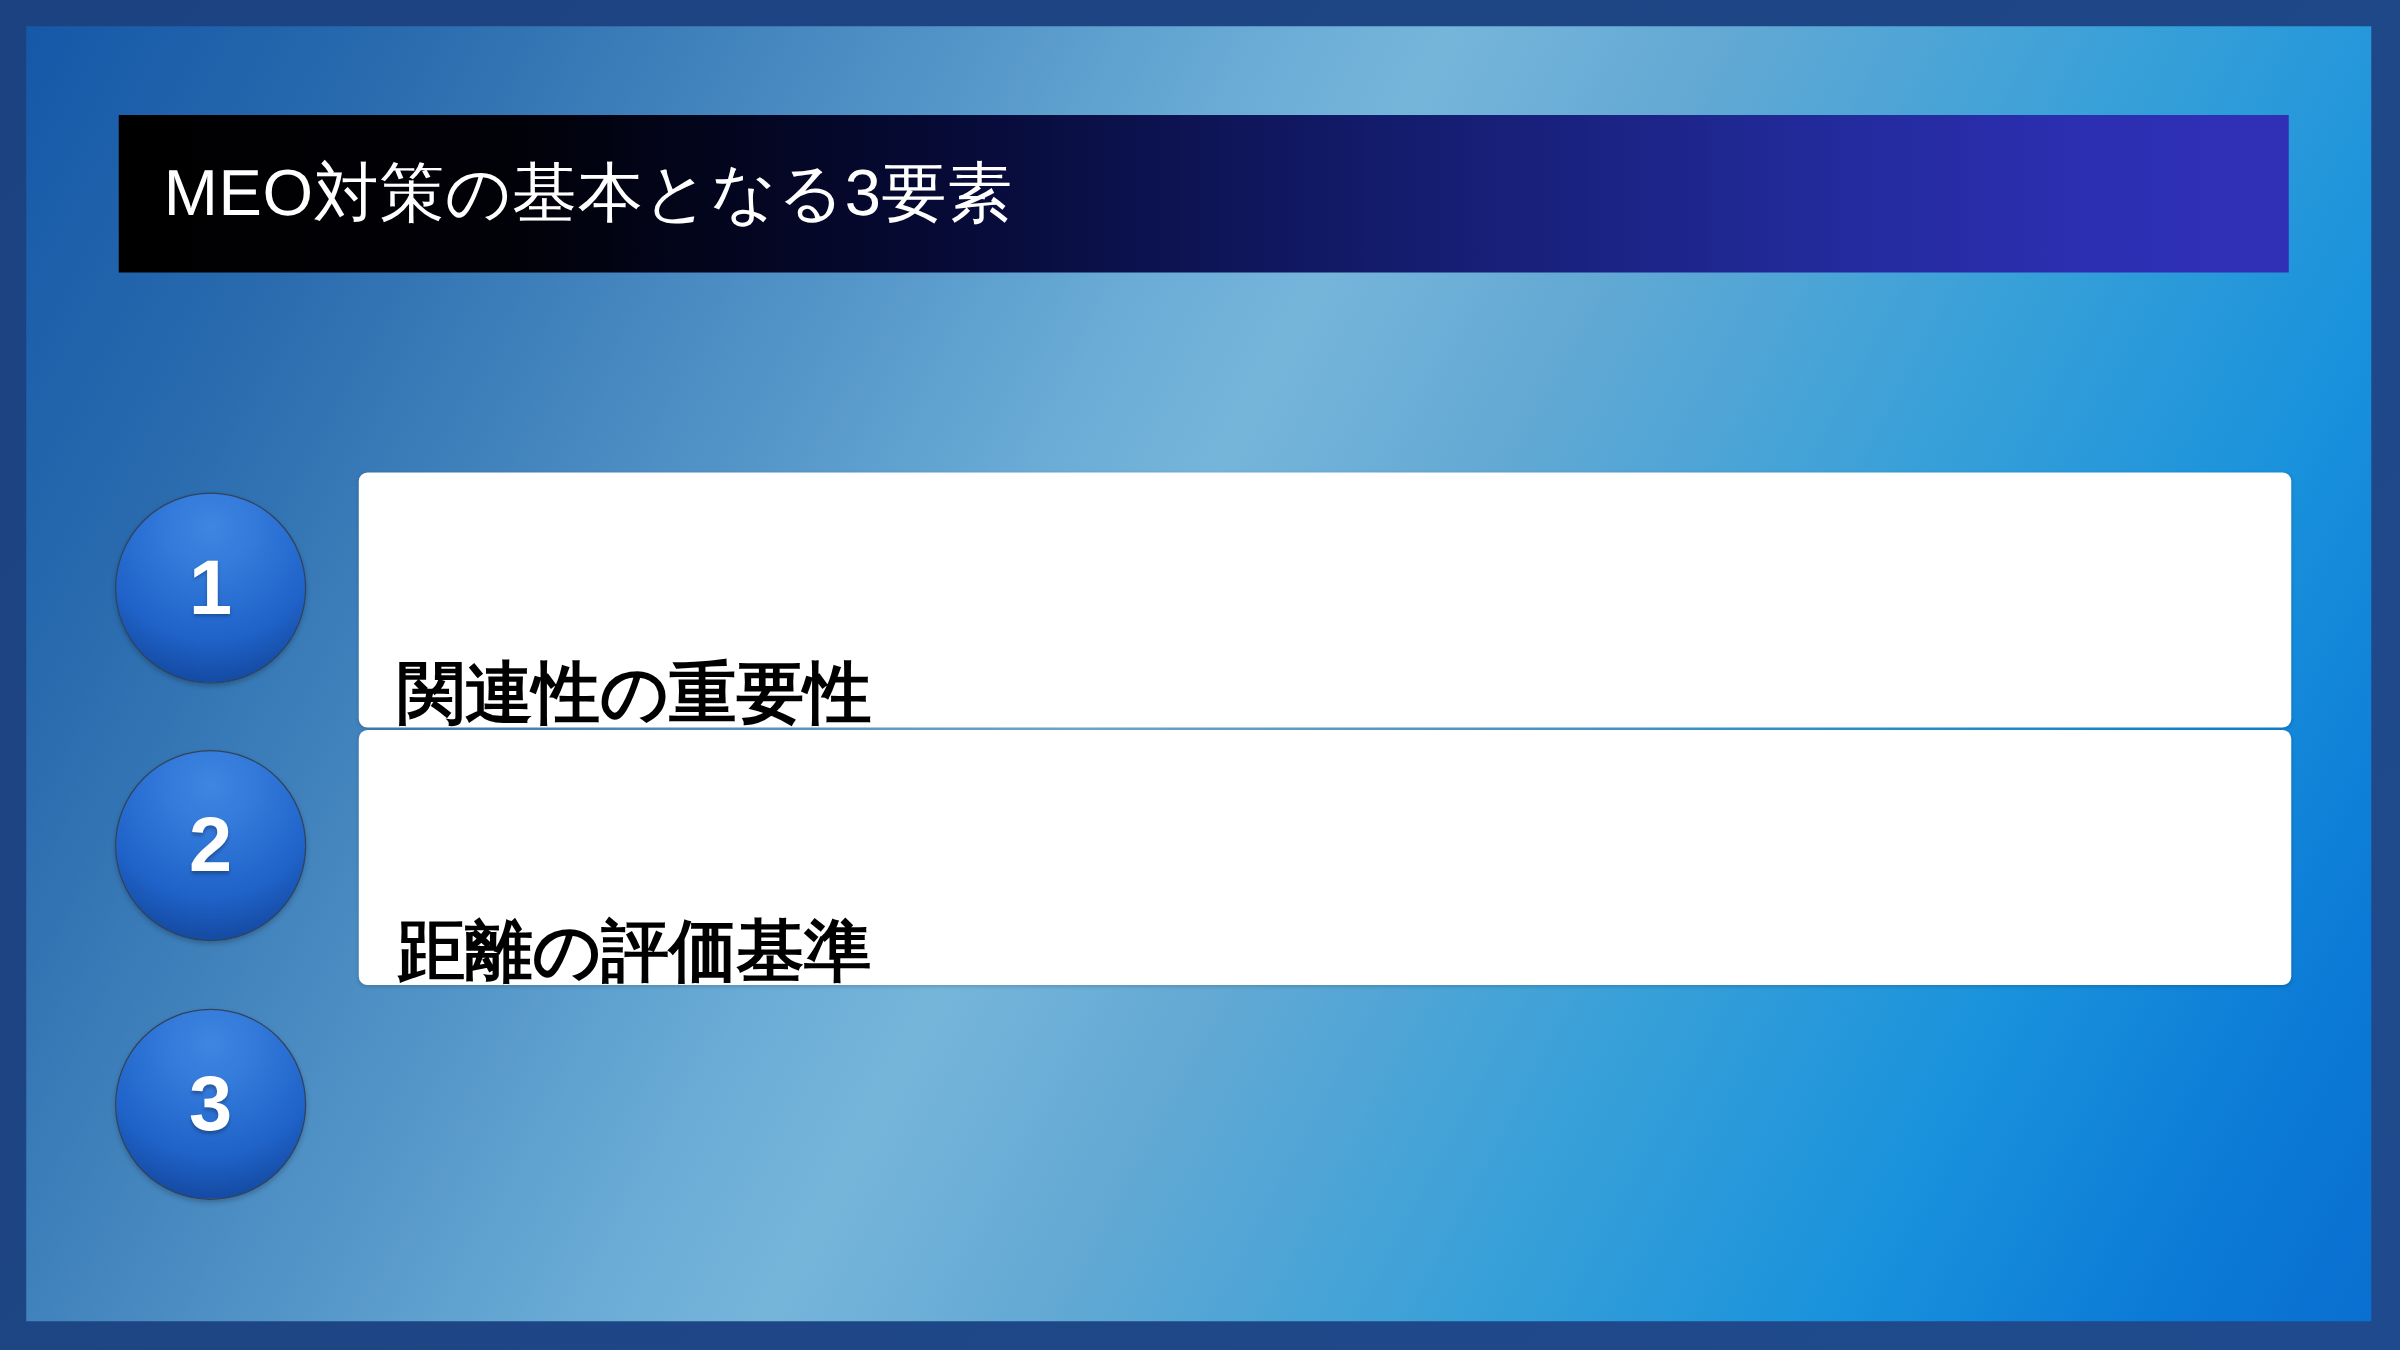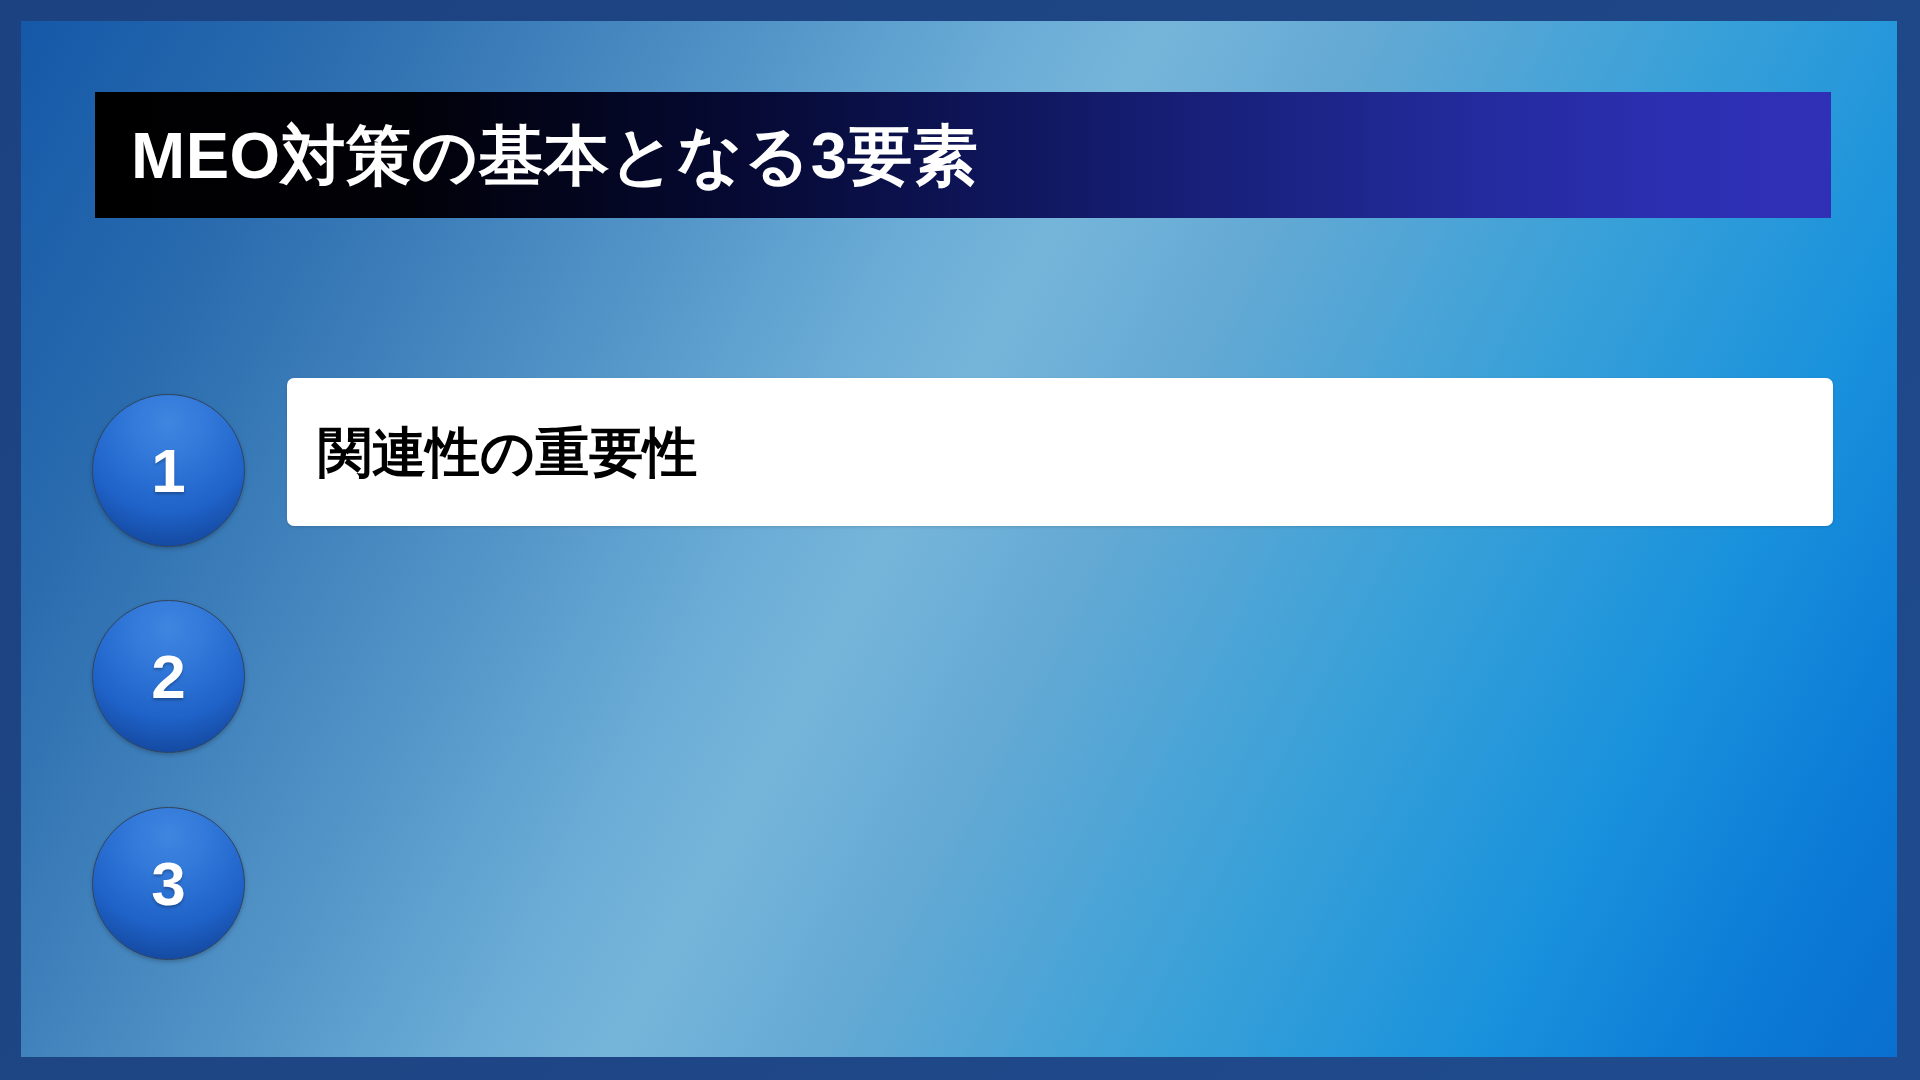--- a/index.html
+++ b/index.html
@@ -63,22 +63,22 @@
         #131b6b 58%,
         #222a9a 78%,
         #2d2fb3 92%,
         #2f30b6 100%);
     display: flex;
     align-items: center;
   }
 
   #title-text {
     color: #ffffff;
-    font-size: 65px;
-    font-weight: bold;
+    font-size: 52px;
+    font-weight: normal;
     letter-spacing: 0.5px;
     margin-left: 36px;
     line-height: 1;
     white-space: nowrap;
   }
 
   
   .row {
     position: absolute;
     left: 0;
@@ -109,26 +109,26 @@
     font-weight: bold;
     line-height: 1;
     text-shadow: 0 2px 3px rgba(0,0,0,0.28);
   }
 
   .card {
     position: absolute;
     left: 266px;
     top: 0;
     width: 1546px;
-    height: 148px;
+    height: 204px;
     background: #ffffff;
     border-radius: 7px;
     box-sizing: border-box;
     display: flex;
-    align-items: center;
+    align-items: flex-end;
     box-shadow: 0 1px 3px rgba(0,0,0,0.14);
   }
 
   .card-text {
     color: #000000;
     font-size: 54px;
     font-weight: bold;
     margin-left: 31px;
     line-height: 1;
     white-space: nowrap;
@@ -154,20 +154,23 @@
       </div>
       <div class="card">
         <span class="card-text">関連性の重要性</span>
       </div>
     </div>
 
     <div class="row" id="row-1">
       <div class="badge">
         <span class="badge-num">2</span>
       </div>
+      <div class="card">
+        <span class="card-text">距離の評価基準</span>
+      </div>
     </div>
 
     <div class="row" id="row-2">
       <div class="badge">
         <span class="badge-num">3</span>
       </div>
     </div>
 
   </div>
 </div>

